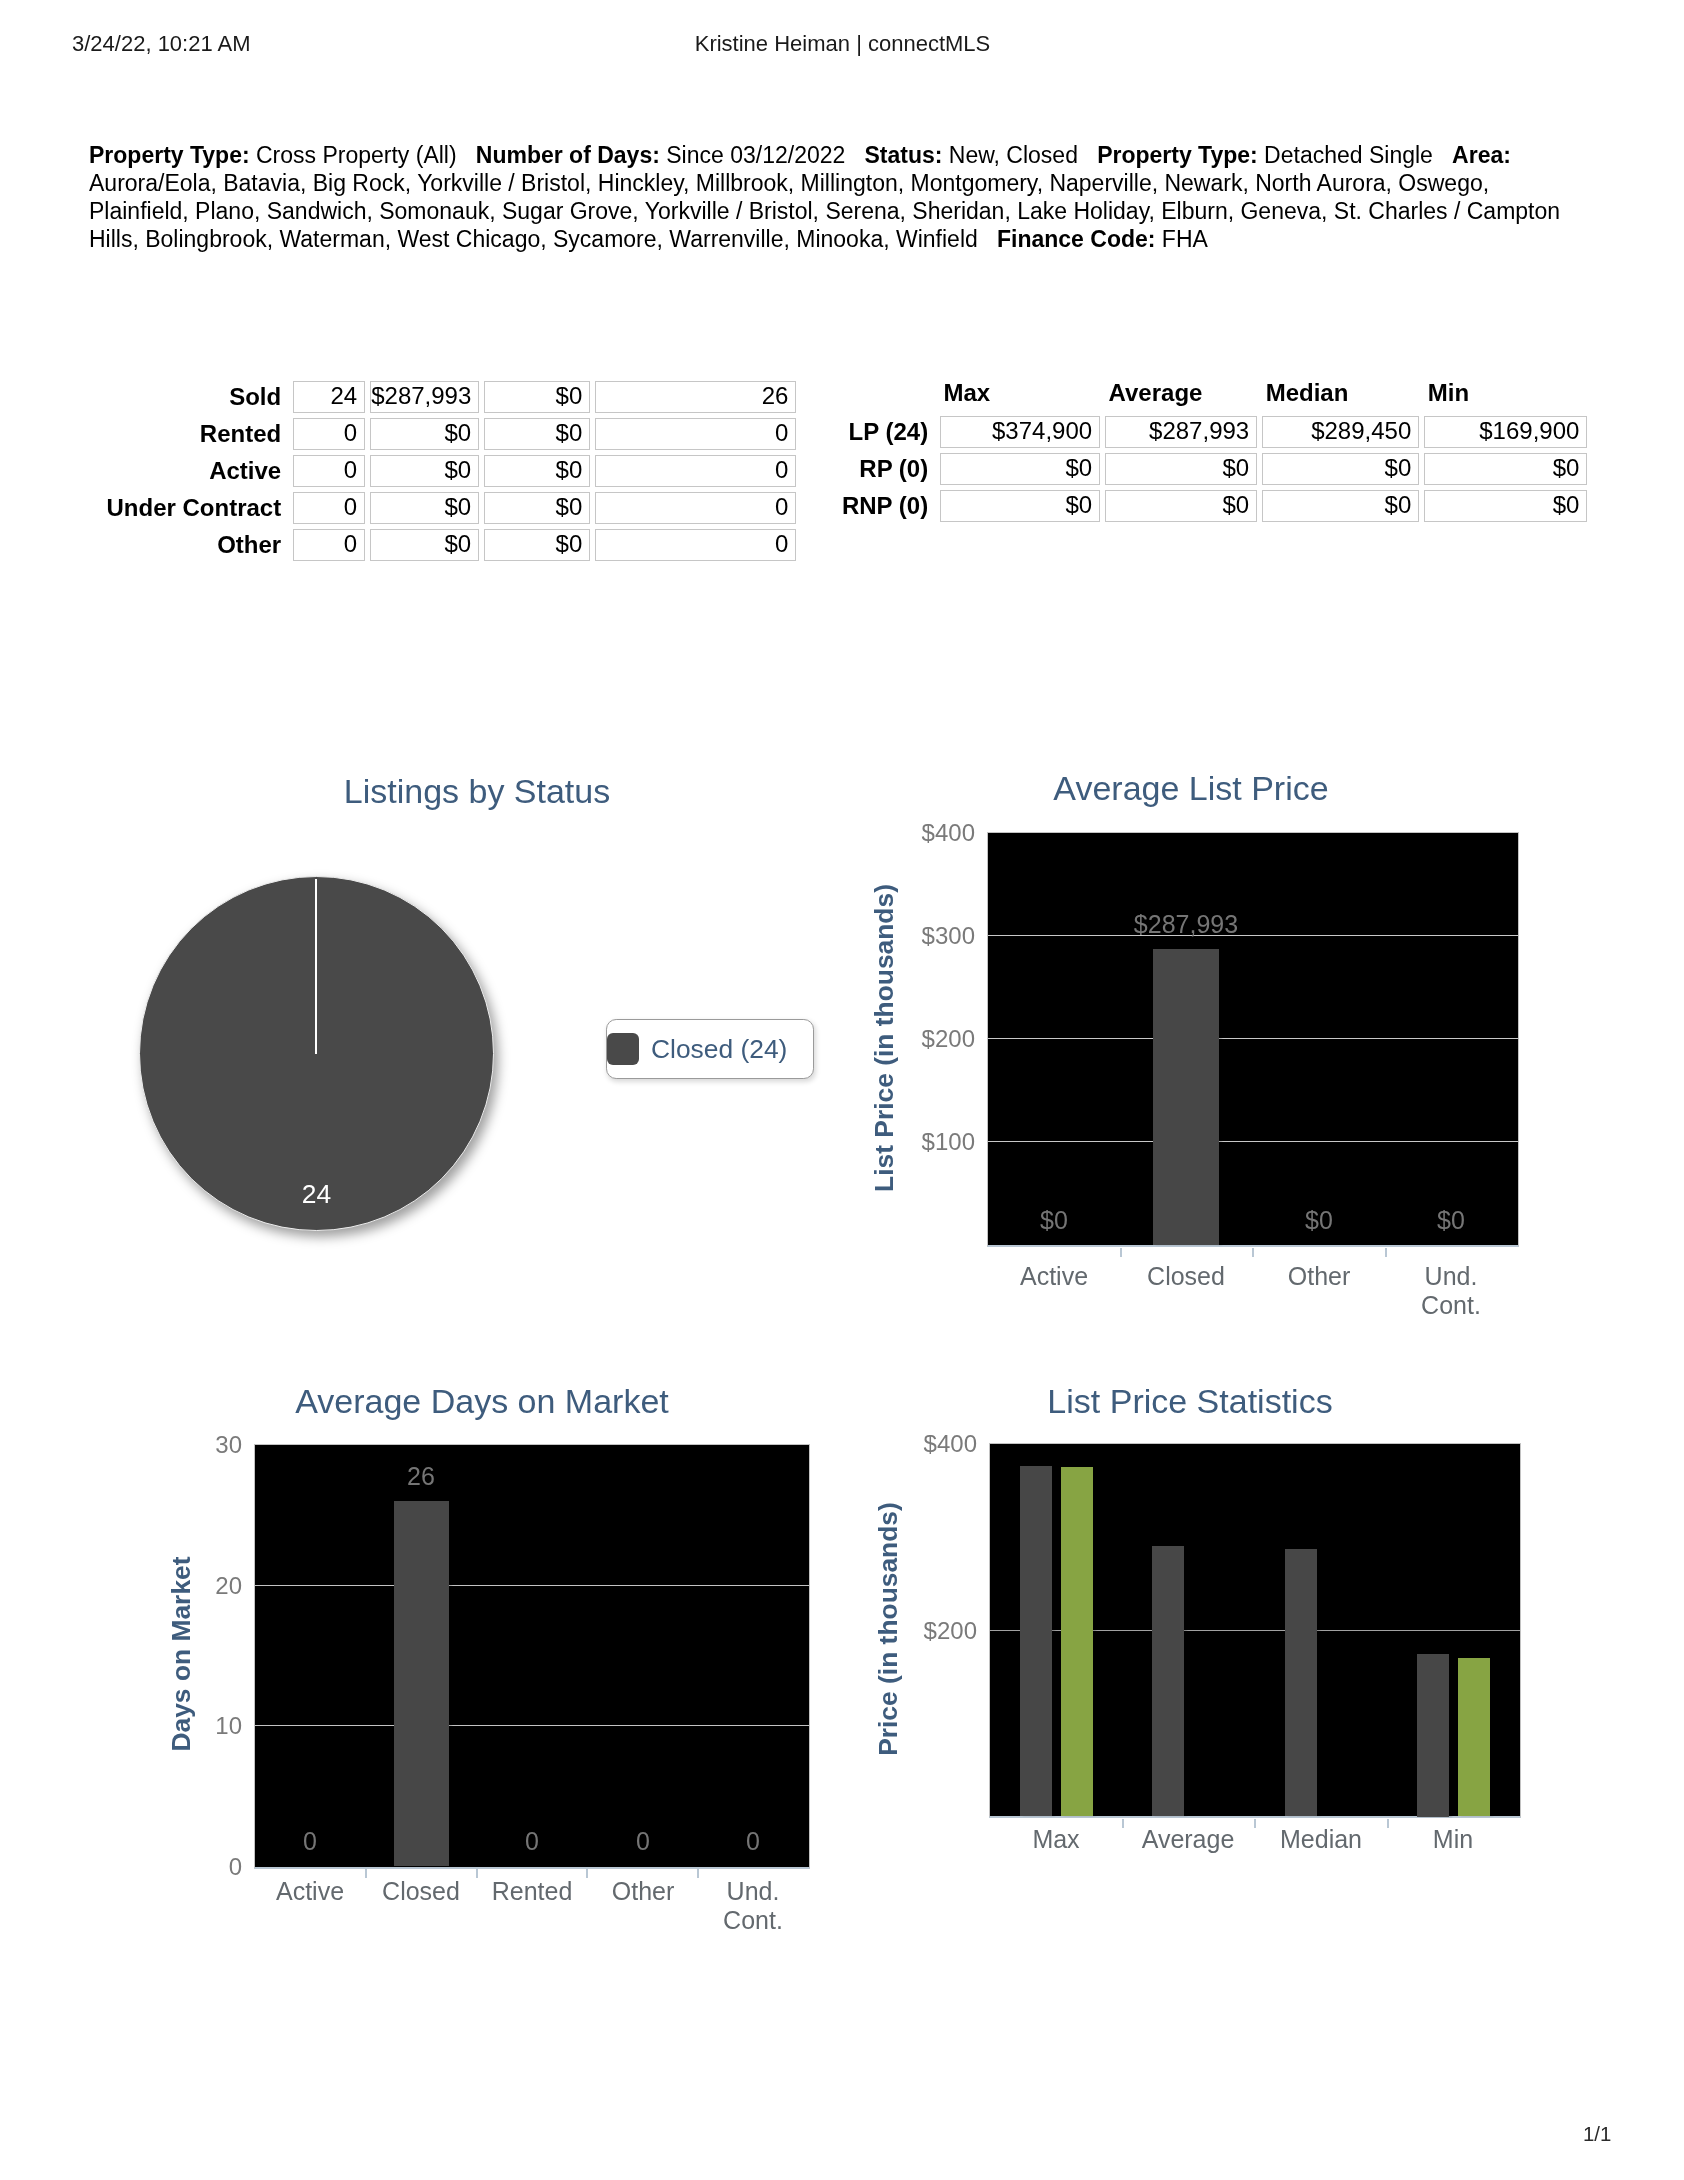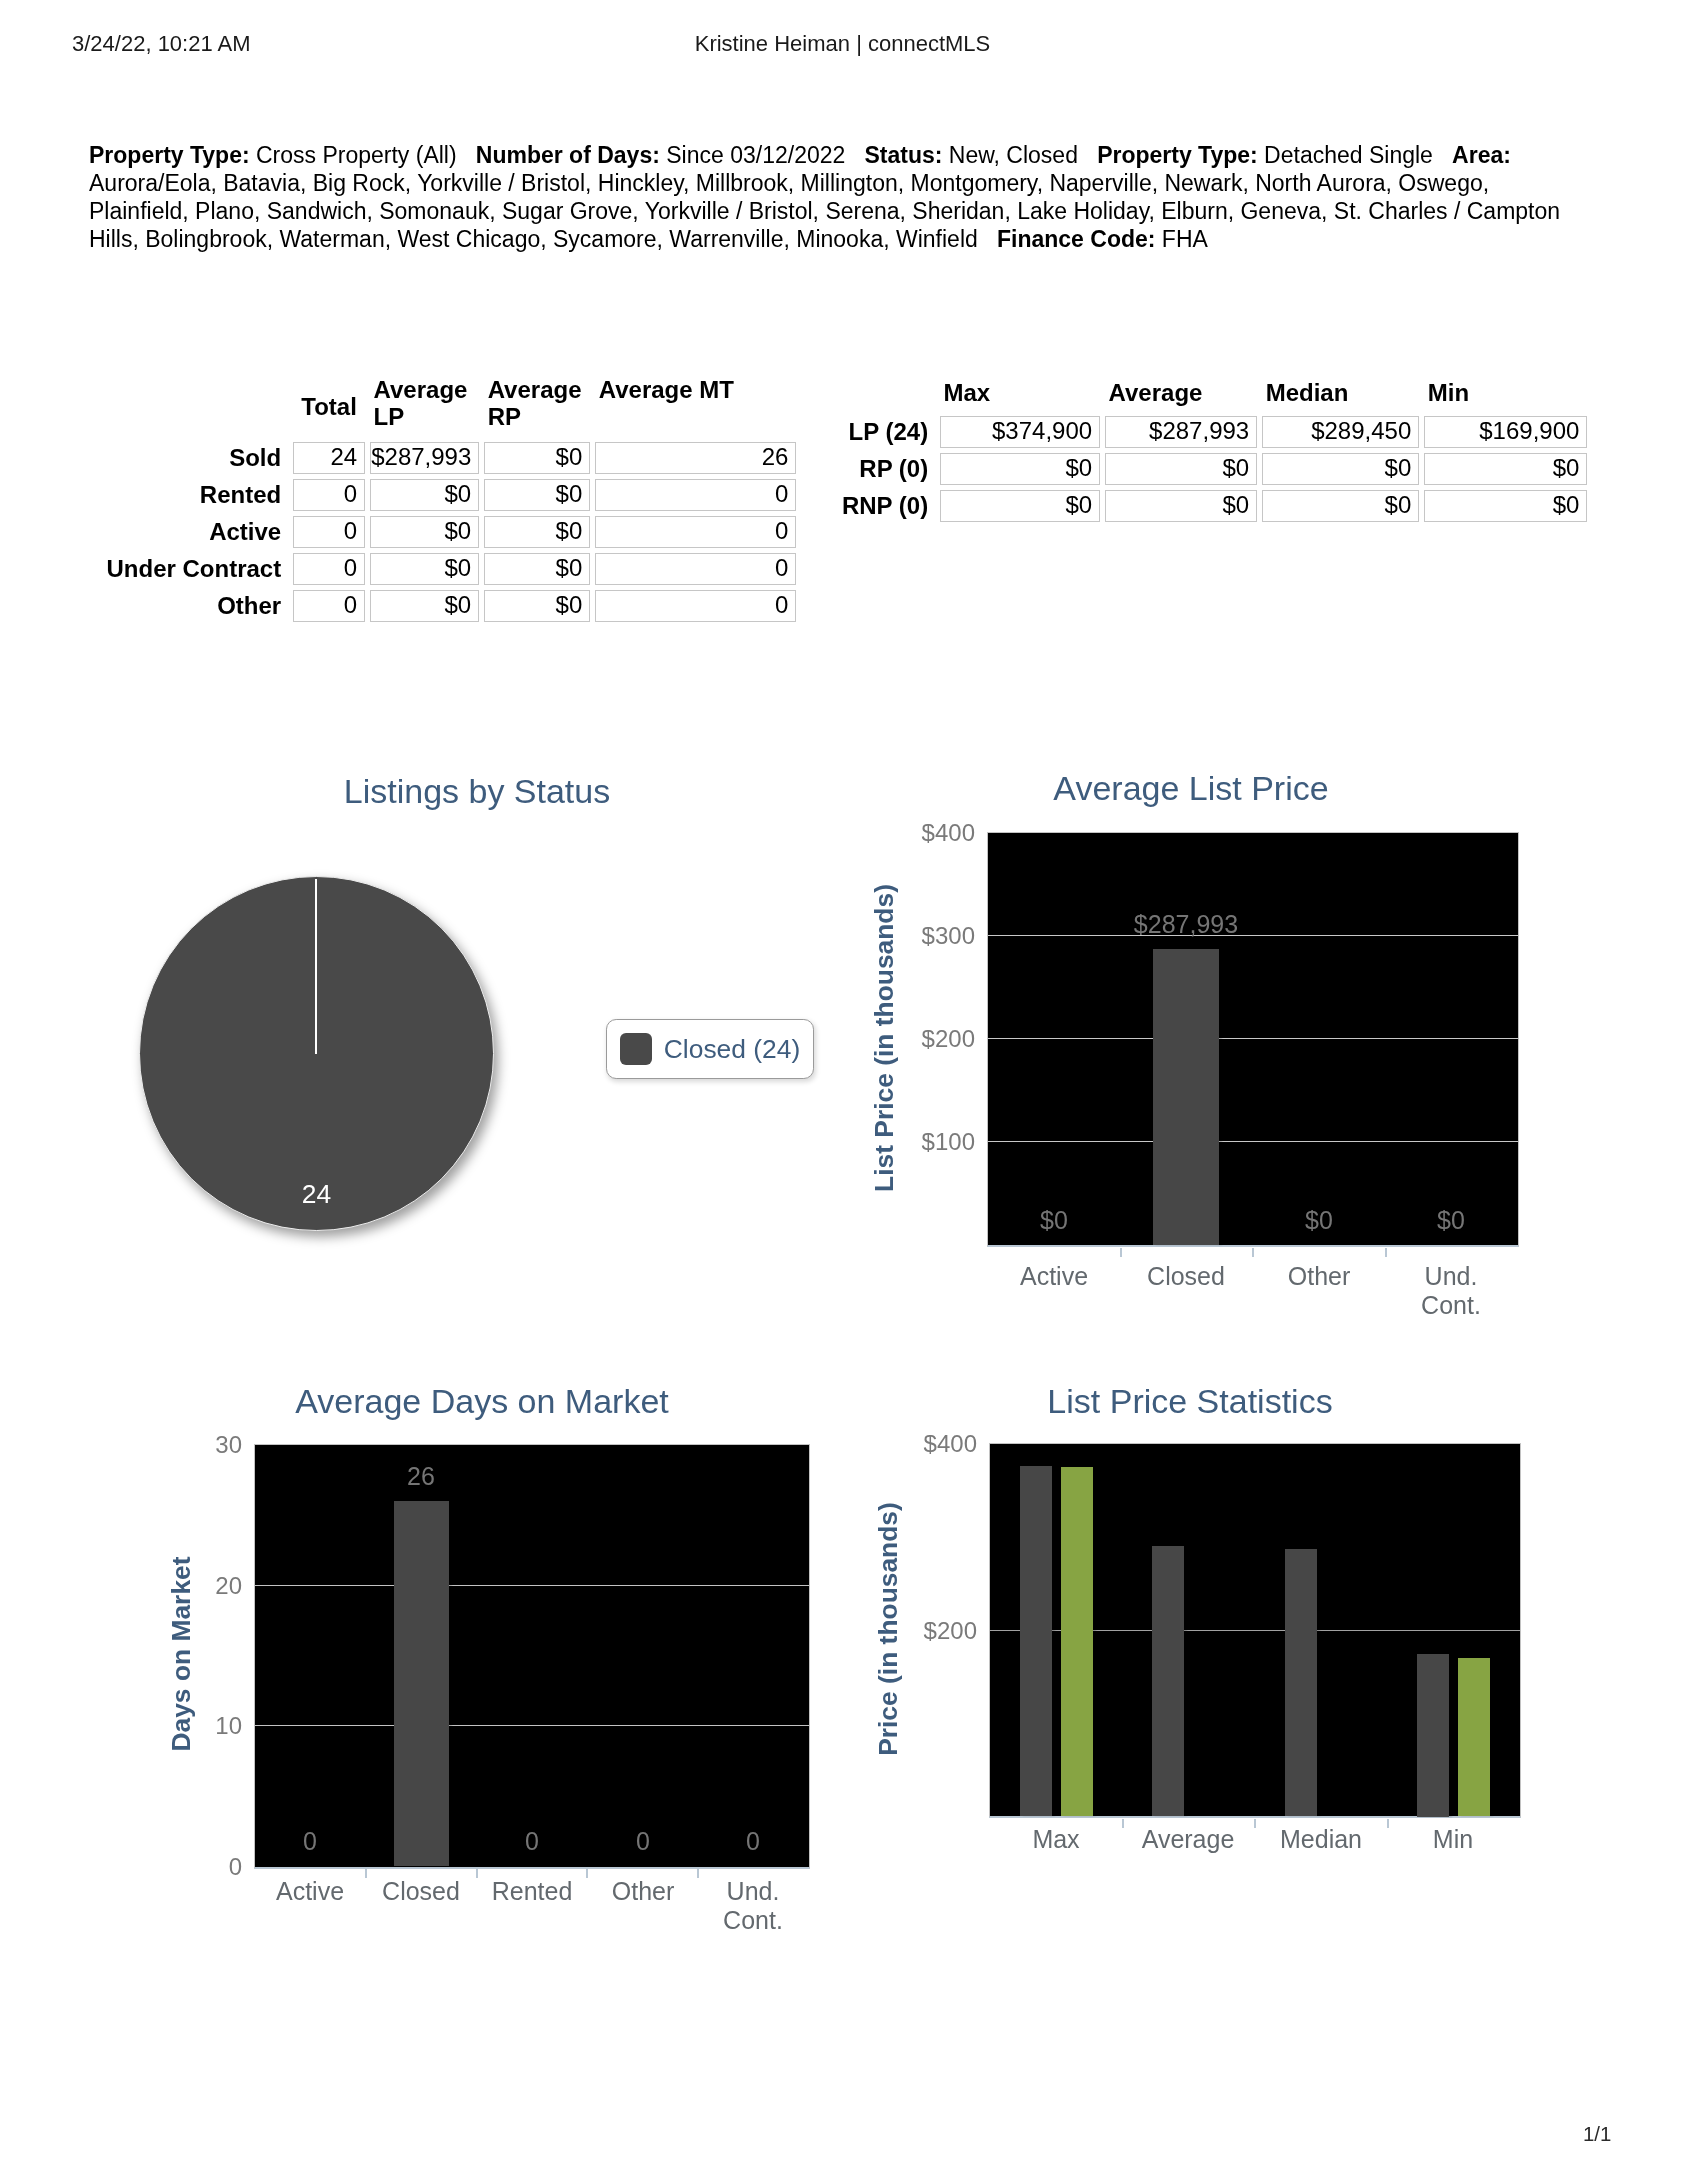--- a/index.html
+++ b/index.html
@@ -16,44 +16,37 @@
   .vbox{box-sizing:border-box;height:32px;border:1.7px solid #c6c6c6;background:#fff;text-align:right;padding-right:7px;font-size:24px;line-height:28px;margin-left:5.1px;}
   .chart-title{position:absolute;transform:translateX(-50%);font-size:34px;color:#3e5c7d;white-space:nowrap;}
   .ylab{position:absolute;transform:translate(-50%,-50%) rotate(-90deg);font-size:26.4px;font-weight:bold;color:#3e5c7d;white-space:nowrap;}
   .plot{position:absolute;background:#000000;border:0.9px solid #c2c2c2;border-bottom:2.6px solid #b9c7d4;}
   .gridline{position:absolute;left:0;right:0;height:0.9px;}
   .ytick{position:absolute;width:111px;text-align:right;transform:translateY(-50%);font-size:24px;color:#7a7a7a;white-space:nowrap;}
   .bar{position:absolute;box-shadow:2.6px 0 1.7px rgba(0,0,0,0.15);}
   .dlabel{position:absolute;transform:translateX(-50%);font-size:25px;color:#757575;white-space:nowrap;}
   .clabel{position:absolute;transform:translateX(-50%);text-align:center;font-size:25px;line-height:29px;color:#63696e;white-space:pre-line;}
   .atick{position:absolute;width:1.7px;height:9.4px;background:#b9c7d4;}
-  .legend{position:absolute;display:flex;align-items:center;justify-content:center;gap:12px;background:#fff;border:1.7px solid #9a9a9a;border-radius:10.2px;box-shadow:1.7px 2.6px 5.1px rgba(0,0,0,0.15);}
+  .legend{position:absolute;display:flex;align-items:center;gap:12px;background:#fff;border:1.7px solid #9a9a9a;border-radius:10.2px;box-shadow:1.7px 2.6px 5.1px rgba(0,0,0,0.15);}
   .swatch{width:32px;height:32px;border-radius:6px;flex:none;}
   .legend-label{font-size:26.4px;color:#3e5c7d;white-space:nowrap;}
   .pie{position:absolute;border-radius:50%;border:1.7px solid #ececec;box-shadow:4.3px 6px 12px rgba(0,0,0,0.38);}
   .pie-line{position:absolute;width:1.7px;background:#fff;}
   .pie-label{position:absolute;left:50%;transform:translateX(-50%);color:#fff;font-size:26.4px;}
   .ftr-url{position:absolute;left:75px;top:2123px;font-size:20.4px;color:#2b2b2b;}
   .ftr-page{position:absolute;left:1583px;top:2123px;font-size:20.4px;color:#2b2b2b;}
 </style>
 </head>
 <body>
 
 <div id="page">
   <div class="hdr-ts">3/24/22, 10:21 AM</div>
   <div class="hdr-title">Kristine Heiman | connectMLS</div>
   <p class="criteria" id="criteria"><b>Property Type:</b> Cross Property (All)&nbsp;&nbsp; <b>Number of Days:</b> Since 03/12/2022&nbsp;&nbsp; <b>Status:</b> New, Closed&nbsp;&nbsp; <b>Property Type:</b> Detached Single&nbsp;&nbsp; <b>Area:</b> Aurora/Eola, Batavia, Big Rock, Yorkville / Bristol, Hinckley, Millbrook, Millington, Montgomery, Naperville, Newark, North Aurora, Oswego, Plainfield, Plano, Sandwich, Somonauk, Sugar Grove, Yorkville / Bristol, Serena, Sheridan, Lake Holiday, Elburn, Geneva, St. Charles / Campton Hills, Bolingbrook, Waterman, West Chicago, Sycamore, Warrenville, Minooka, Winfield&nbsp;&nbsp; <b>Finance Code:</b> FHA</p>
   <div class="tbl" id="summary-table" style="left:72px;top:376px;">
-      <div class="trow" style="height: 61px; align-items: flex-start;">
-        <div style="width: 216px; flex: 0 0 auto;"></div>
-        <div class="thead-cell" style="width: 72px; flex: 0 0 auto; margin-left: 5.1px; box-sizing: border-box; padding-left: 0px; text-align: center; align-self: center;">Total</div>
-        <div class="thead-cell" style="width: 109px; flex: 0 0 auto; margin-left: 5.1px; box-sizing: border-box; padding-left: 3.4px; text-align: left;">Average LP</div>
-        <div class="thead-cell" style="width: 106px; flex: 0 0 auto; margin-left: 5.1px; box-sizing: border-box; padding-left: 3.4px; text-align: left;">Average RP</div>
-        <div class="thead-cell" style="width: 201px; flex: 0 0 auto; margin-left: 5.1px; box-sizing: border-box; padding-left: 3.4px; text-align: left;">Average MT</div>
-      </div>
       <div class="trow" style="margin-top: 5.1px;">
         <div class="tlabel" style="width: 216px; flex: 0 0 auto;">Sold</div>
         <div class="vbox" style="width: 72px; flex: 0 0 auto;">24</div>
         <div class="vbox" style="width: 109px; flex: 0 0 auto;">$287,993</div>
         <div class="vbox" style="width: 106px; flex: 0 0 auto;">$0</div>
         <div class="vbox" style="width: 201px; flex: 0 0 auto;">26</div>
       </div>
       <div class="trow" style="margin-top: 5.1px;">
         <div class="tlabel" style="width: 216px; flex: 0 0 auto;">Rented</div>
         <div class="vbox" style="width: 72px; flex: 0 0 auto;">0</div>

